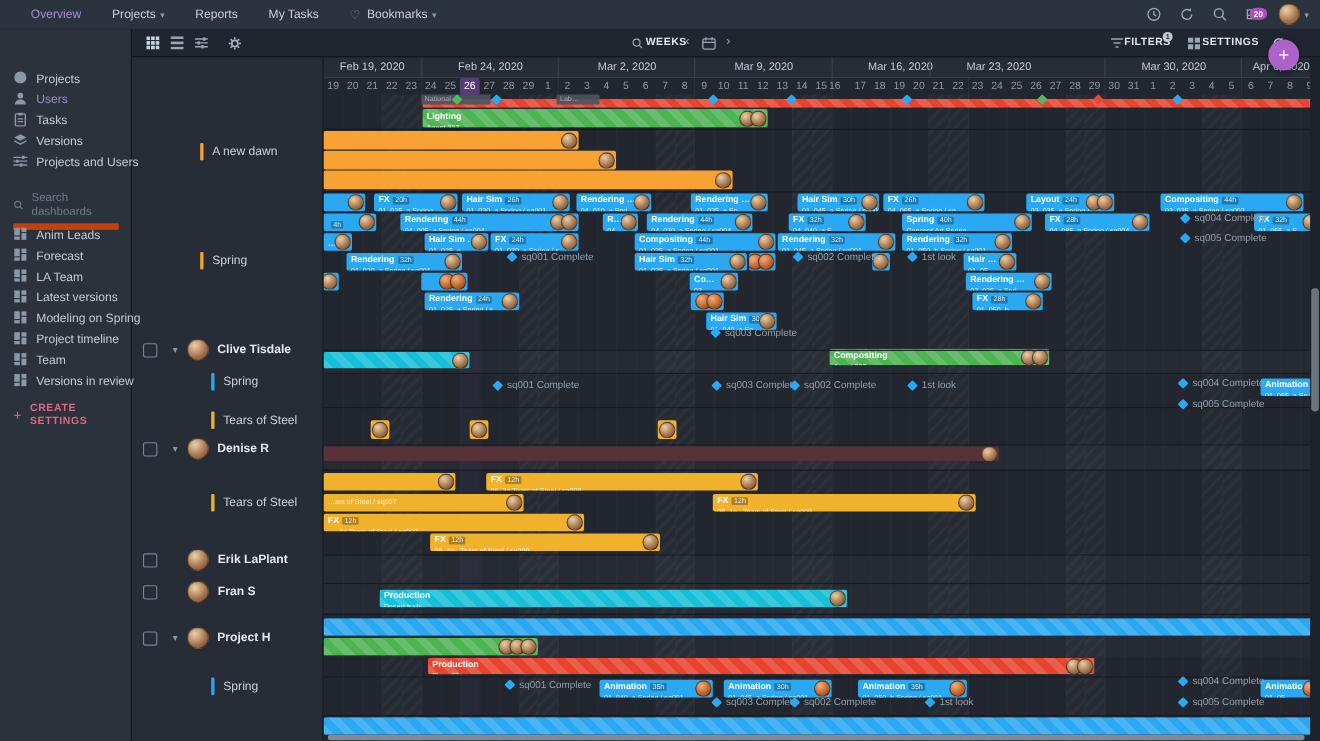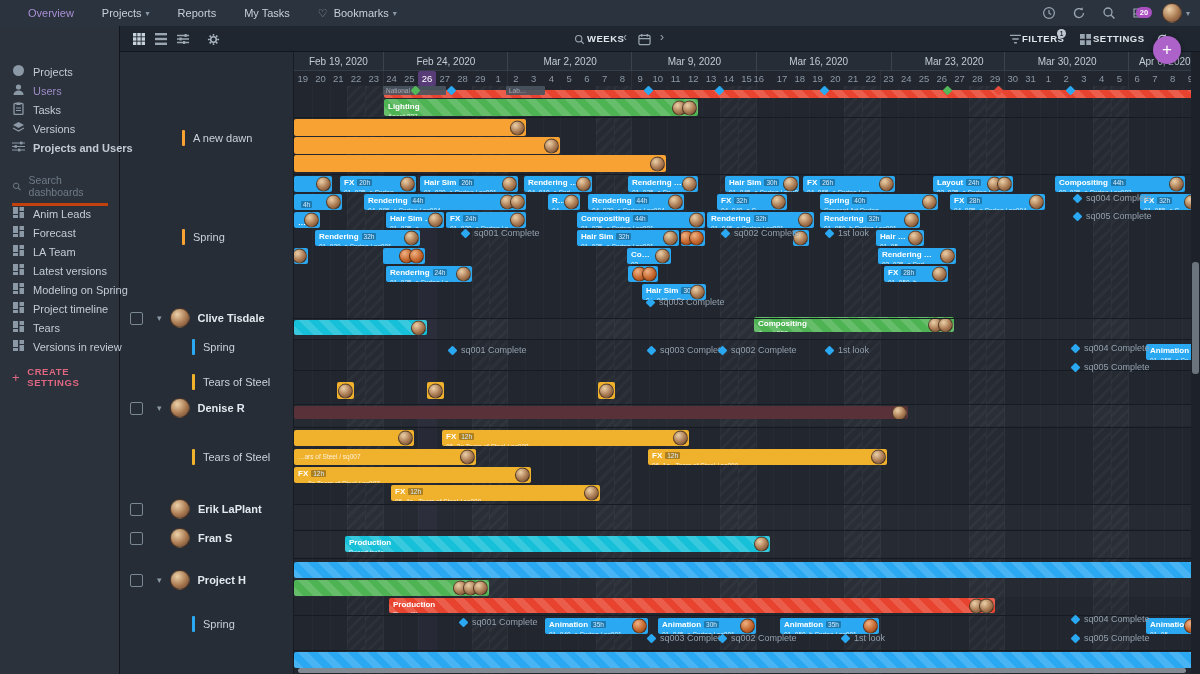--- a/index.html
+++ b/index.html
@@ -17,21 +17,21 @@
   .badge{position:absolute;top:1px;margin-left:10px;background:#a94fc0;color:#fff;font-size:7.5px;
          border-radius:7px;padding:1px 4px;font-weight:bold;}
   .avatar{border-radius:50%;border:1px solid rgba(0,0,0,.45);flex:none;
           background:radial-gradient(circle at 35% 30%,#ecd0a8,#a87850 55%,#5f4030);}
   .avatar.o{background:radial-gradient(circle at 35% 30%,#f0b285,#c4662d 55%,#7a3c1a);}
   
   #sidebar{left:0;top:26px;width:120px;height:648px;background:#2b323c;border-right:1px solid #12161c;z-index:30;}
   .sb-item{position:absolute;left:12px;display:flex;align-items:center;gap:8px;font-size:11px;color:#c3ccd5;cursor:pointer;white-space:nowrap;}
   .sb-item.active{color:#9e8cc9;}
   .sb-item svg{flex:none;}
-  #sb-search{position:absolute;left:12px;top:148px;width:96px;border-bottom:3px solid #c2410c;
+  #sb-search{position:absolute;left:12px;top:148px;width:96px;border-bottom:6px solid #c2410c;
              display:flex;align-items:center;gap:7px;padding-bottom:5px;color:#6f7b87;font-size:10.5px;}
   #sb-create{position:absolute;left:12px;top:340px;display:flex;align-items:center;gap:7px;
              color:#e06781;font-size:9.5px;font-weight:bold;letter-spacing:.6px;cursor:pointer;}
   
   #toolbar{left:120px;top:26px;width:1080px;height:26px;background:#1f262f;border-bottom:1px solid #12161c;z-index:30;}
   .tb-ic{position:absolute;top:6px;width:14px;height:14px;color:#9aa6b2;display:flex;align-items:center;justify-content:center;}
   .tb-txt{position:absolute;top:7px;font-size:9.5px;font-weight:bold;letter-spacing:.5px;color:#dfe6ec;white-space:nowrap;}
   .tb-chev{position:absolute;top:4px;font-size:12px;color:#9aa6b2;}
   
   #labelcol{left:120px;top:52px;width:174px;height:622px;background:#272d36;border-right:1px solid #171c23;z-index:10;}
@@ -161,21 +161,21 @@
             </svg></span>
           <span>Tasks</span>
         </div>
         <div class="sb-item" style="top: 95px;">
           <span><svg width="13" height="13" viewBox="0 0 13 13">
               <path d="M6.5 1L12 4 6.5 7 1 4z" fill="#8b98a5"></path>
               <path d="M1 7l5.5 3L12 7" fill="none" stroke="#8b98a5" stroke-width="1.3"></path>
             </svg></span>
           <span>Versions</span>
         </div>
-        <div class="sb-item" style="top: 114px; font-weight: bold;">
+        <div class="sb-item" style="top: 114px;">
           <span><svg width="13" height="13" viewBox="0 0 13 13">
               <path d="M0 3h13M0 6.5h13M0 10h13" stroke="#8b98a5" stroke-width="1.2"></path>
               <rect x="8" y="1.6" width="2.4" height="2.8" fill="#8b98a5"></rect>
               <rect x="2.5" y="5.1" width="2.4" height="2.8" fill="#8b98a5"></rect>
               <rect x="6" y="8.6" width="2.4" height="2.8" fill="#8b98a5"></rect>
             </svg></span>
           <span>Projects and Users</span>
         </div>
       </div>
     <div id="sb-search">
@@ -254,21 +254,21 @@
         </div>
         <div class="sb-item" style="top: 294px;">
           <span><svg width="13" height="13" viewBox="0 0 13 13">
               <g fill="#8b98a5">
                 <rect x="1" y="1" width="5" height="7"></rect>
                 <rect x="7.5" y="1" width="4.5" height="4"></rect>
                 <rect x="1" y="9" width="5" height="3"></rect>
                 <rect x="7.5" y="6" width="4.5" height="6"></rect>
               </g>
             </svg></span>
-          <span>Tears</span>
+          <span>Team</span>
         </div>
         <div class="sb-item" style="top: 313px;">
           <span><svg width="13" height="13" viewBox="0 0 13 13">
               <g fill="#8b98a5">
                 <rect x="1" y="1" width="5" height="7"></rect>
                 <rect x="7.5" y="1" width="4.5" height="4"></rect>
                 <rect x="1" y="9" width="5" height="3"></rect>
                 <rect x="7.5" y="6" width="4.5" height="6"></rect>
               </g>
             </svg></span>
@@ -434,21 +434,21 @@
       <div class="weekend" style="left: 1092.75px; top: 86px; width: 17.75px; height: 588px;"></div>
       <div class="weekend" style="left: 1110.5px; top: 86px; width: 17.75px; height: 588px;"></div>
       <div class="todayband" style="left: 418.25px; top: 86px; width: 17.75px; height: 588px;"></div>
     </div>
   <div id="chart-header-weeks" class="abs">
       <div class="week-cell" style="left: 0px; width: 88.75px; border-left: none;">Feb 19, 2020</div>
       <div class="week-cell" style="left: 88.75px; width: 124.25px;">Feb 24, 2020</div>
       <div class="week-cell" style="left: 213px; width: 124.25px;">Mar 2, 2020</div>
       <div class="week-cell" style="left: 337.25px; width: 124.25px;">Mar 9, 2020</div>
       <div class="week-cell" style="left: 461.5px; width: 124.25px;">Mar 16, 2020</div>
-      <div class="week-cell" style="left: 597px; width: 124.25px;">Mar 23, 2020</div>
+      <div class="week-cell" style="left: 551px; width: 124.25px;">Mar 23, 2020</div>
       <div class="week-cell" style="left: 710px; width: 124.25px;">Mar 30, 2020</div>
       <div class="week-cell" style="left: 834.25px; width: 71px;">Apr 6, 2020</div>
     </div>
   <div id="chart-days" class="abs">
       <div class="day-cell" style="left: 0px; width: 17.75px;">19</div>
       <div class="day-cell" style="left: 17.75px; width: 17.75px;">20</div>
       <div class="day-cell" style="left: 35.5px; width: 17.75px;">21</div>
       <div class="day-cell" style="left: 53.25px; width: 17.75px;">22</div>
       <div class="day-cell" style="left: 71px; width: 17.75px;">23</div>
       <div class="day-cell" style="left: 88.75px; width: 17.75px;">24</div>

